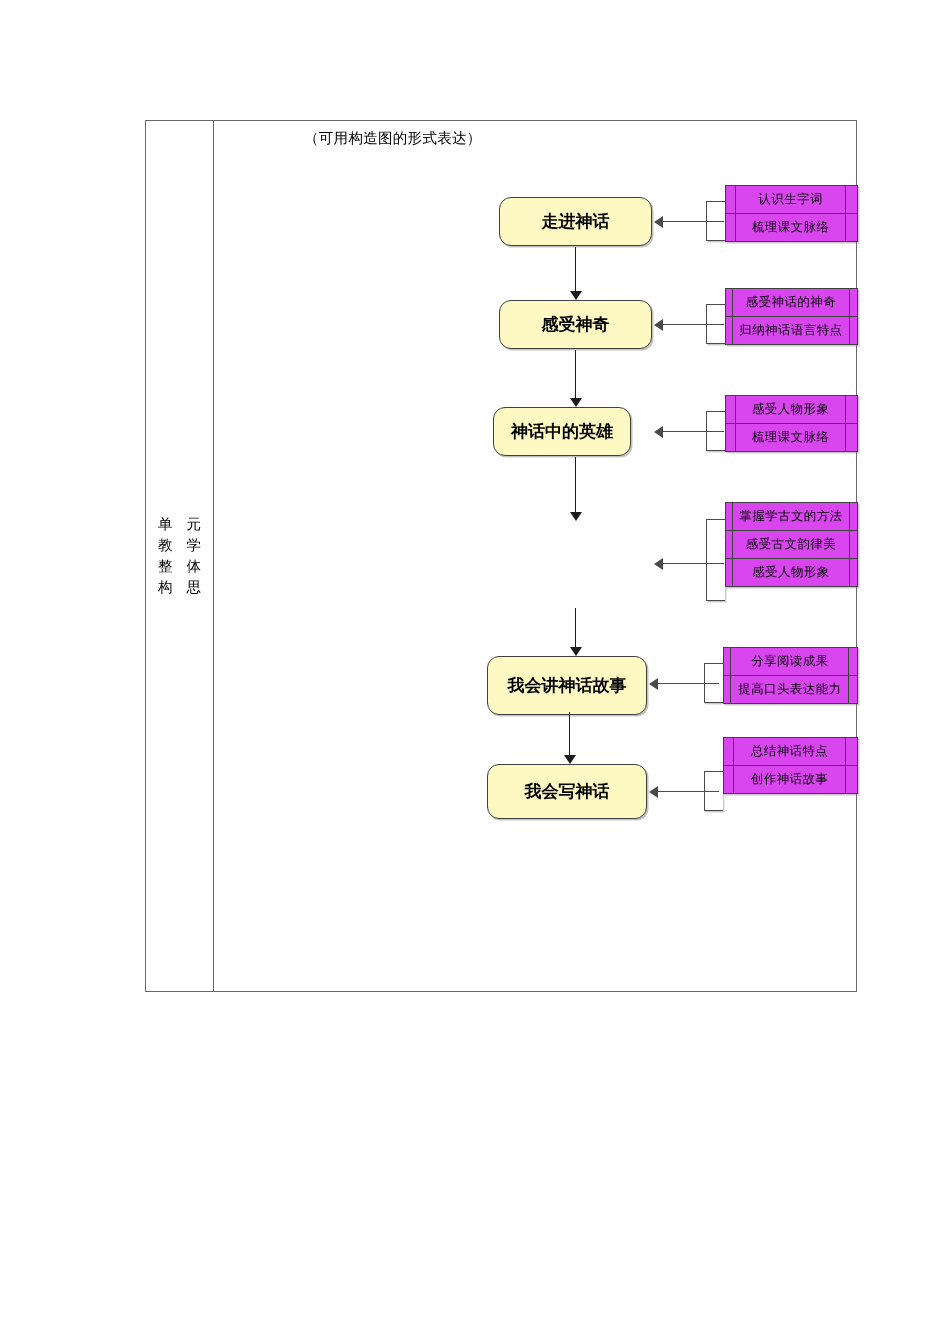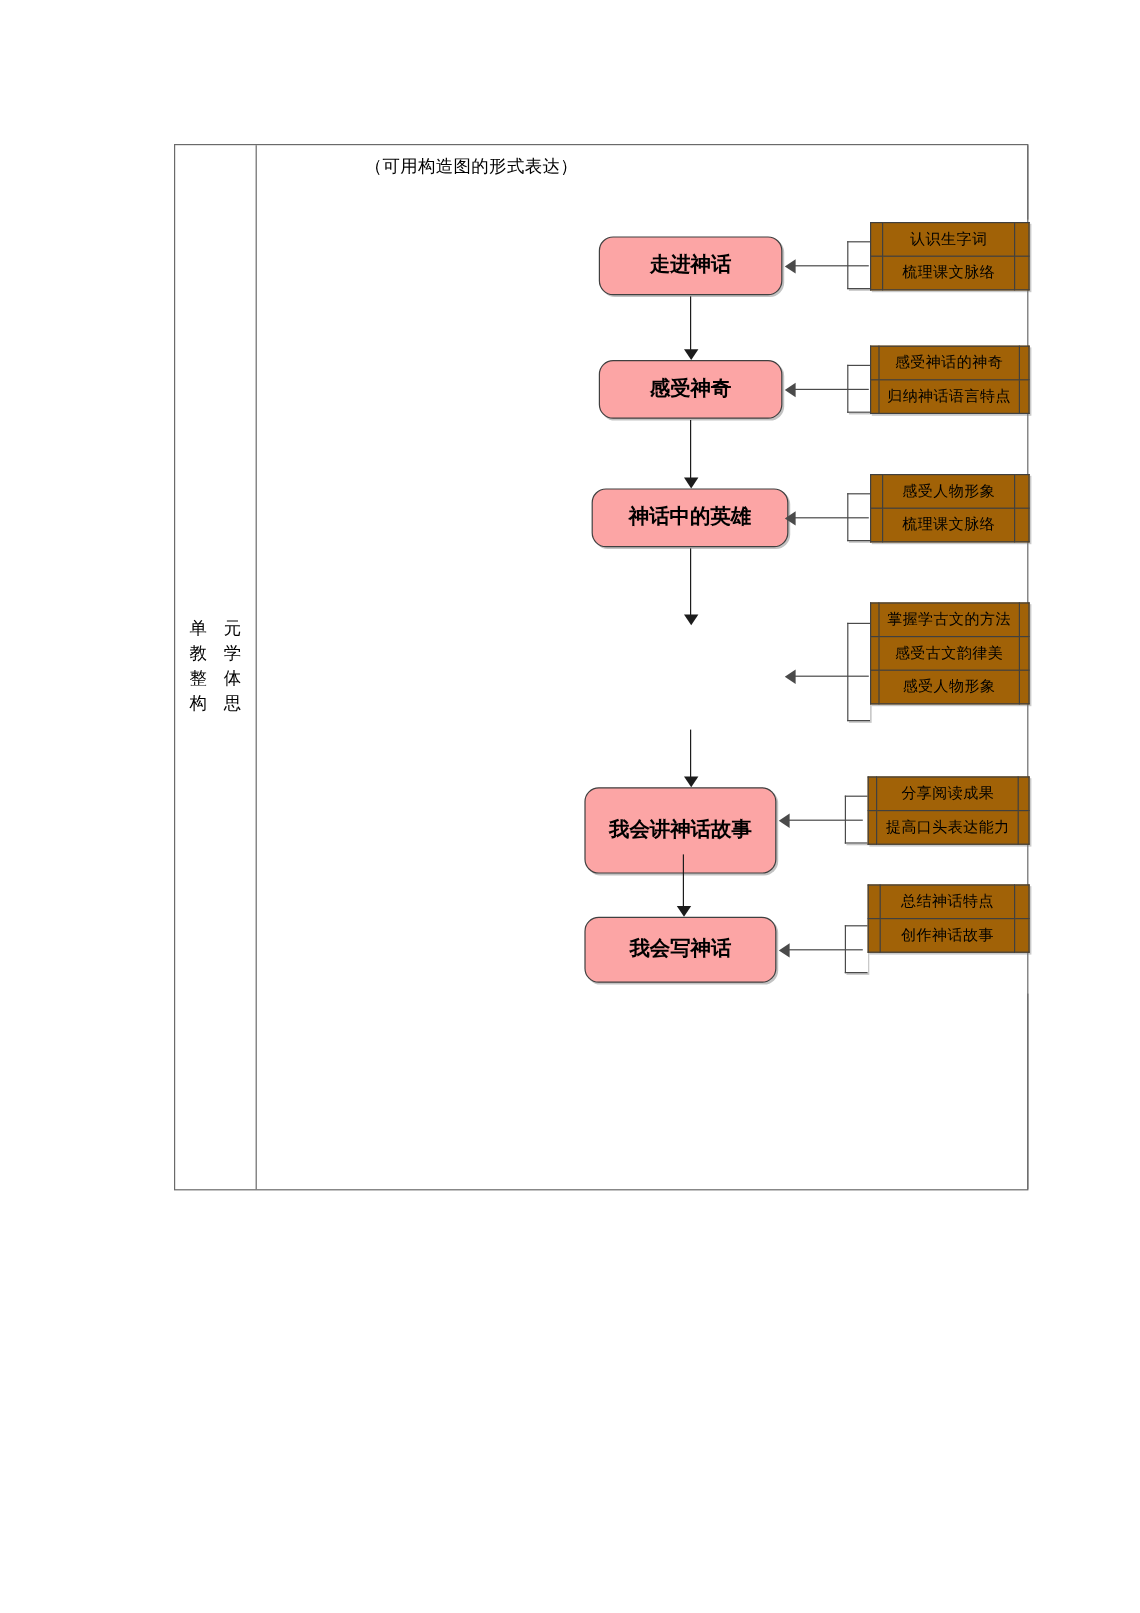--- a/index.html
+++ b/index.html
@@ -48,36 +48,36 @@
   #stub-bottom{top:707px;bottom:0;}
 
   
   #flow{position:absolute;left:0;top:0;width:644px;height:872px;}
 
   
   .node{
     position:absolute;
     border:1.4px solid #404040;
     border-radius:12px;
-    background:#fca5a5;
+    background:#fef9c3;
     box-sizing:border-box;
     display:flex;align-items:center;justify-content:center;
     text-align:center;
     font-family:"DejaVu Sans","Liberation Sans",sans-serif;
     font-weight:bold;
     color:#000;
     box-shadow:1.5px 1.5px 0 rgba(120,120,120,0.45);
   }
   .node .node-text{display:block;line-height:1.45;}
 
   
   .detail-table{
     position:absolute;
     border-collapse:collapse;
-    background:#a16207;
+    background:#d946ef;
     box-shadow:1.5px 1.5px 0 rgba(120,120,120,0.4);
   }
   .detail-table td{
     border:1.2px solid #404040;
     font-family:"DejaVu Sans","Liberation Sans",sans-serif;
     font-size:12.5px;
     color:#000;
     text-align:center;
     vertical-align:middle;
     padding:0;
@@ -194,21 +194,21 @@
           <td class="main">归纳神话语言特点</td>
           <td class="pad-r"></td>
         </tr>
       </tbody>
         </table>
       <div class="v-arrow" style="left:356px;top:229px;height:57px;">
         <div class="shaft"></div>
         <div class="head"></div>
       </div>
 
-      <div class="node" style="left:279px;top:286px;width:164px;height:49px;font-size:17px;">
+      <div class="node" style="left:279px;top:286px;width:138px;height:49px;font-size:17px;">
         <span class="node-text">神话中的英雄</span>
       </div>
       <div class="h-arrow" style="left:440px;top:305px;width:70px;">
         <div class="head"></div>
         <div class="shaft"></div>
       </div>
       <div class="bracket" style="left:492px;top:290px;width:19px;height:40px;"></div>
       <table class="detail-table" style="left:511px;top:274px;">
         <tbody>
             <tr>
@@ -250,21 +250,21 @@
           <td class="main">感受人物形象</td>
           <td class="pad-r"></td>
         </tr>
       </tbody>
         </table>
       <div class="v-arrow" style="left:356px;top:487px;height:48px;">
         <div class="shaft"></div>
         <div class="head"></div>
       </div>
 
-      <div class="node" style="left:273px;top:535px;width:160px;height:72px;font-size:17px;">
+      <div class="node" style="left:273px;top:535px;width:160px;height:59px;font-size:17px;">
         <span class="node-text">我会讲神话故事</span>
       </div>
       <div class="h-arrow" style="left:435px;top:557px;width:70px;">
         <div class="head"></div>
         <div class="shaft"></div>
       </div>
       <div class="bracket" style="left:490px;top:542px;width:19px;height:40px;"></div>
       <table class="detail-table" style="left:509px;top:526px;">
         <tbody>
             <tr>

